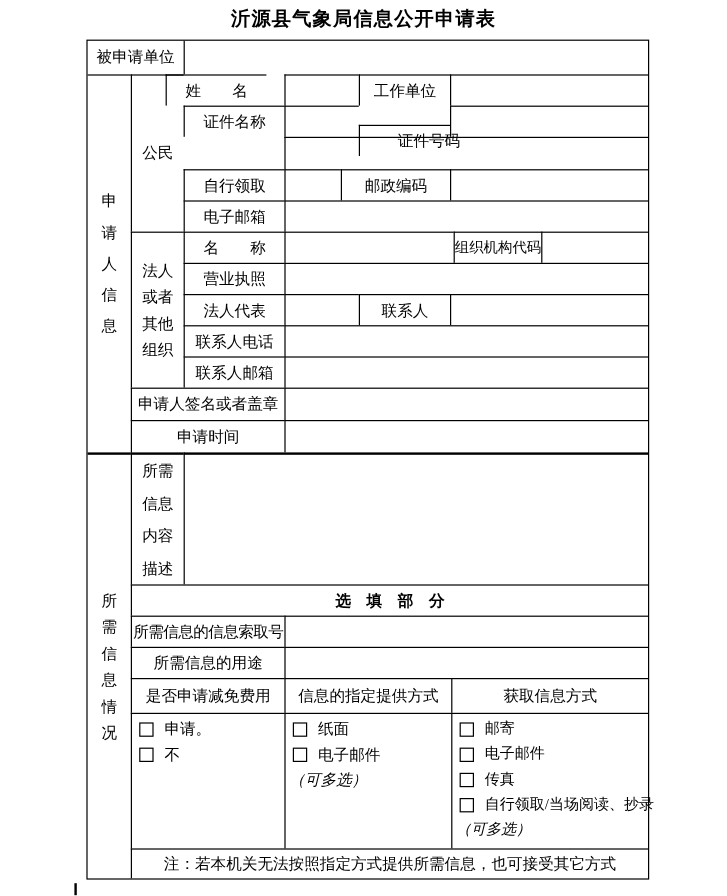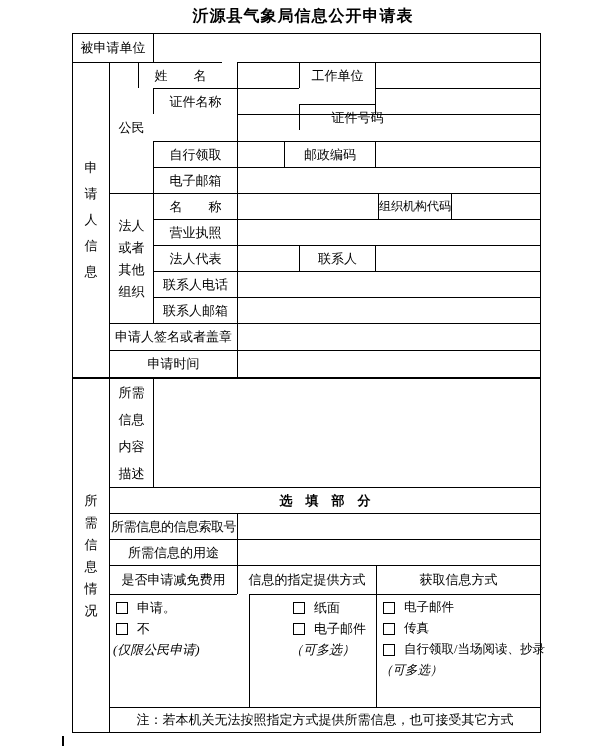--- a/index.html
+++ b/index.html
@@ -118,40 +118,41 @@
 
     <div class="cell chk" style="left:36px;top:560px;width:128px;height:113px;">
       <div class="chk-line">
           <span class="cbx"></span>
           <span>申请。</span>
         </div>
       <div class="chk-line">
           <span class="cbx"></span>
           <span>不</span>
         </div>
-      <div class="chk-line paren">
-          <span>(仅限公民申请)</span>
-        </div>
     </div>
 
-    <div class="cell chk" style="left:176px;top:560px;width:139px;height:113px;padding-left:37px;">
+    <div class="cell chk" style="left:164px;top:560px;width:139px;height:113px;">
       <div class="chk-line">
           <span class="cbx"></span>
           <span>纸面</span>
         </div>
       <div class="chk-line">
           <span class="cbx"></span>
           <span>电子邮件</span>
         </div>
       <div class="chk-line paren">
           <span>（可多选）</span>
         </div>
     </div>
 
     <div class="cell chk chk-sm" style="left:303px;top:560px;width:164px;height:113px;">
+      <div class="chk-line">
+          <span class="cbx"></span>
+          <span>邮寄</span>
+        </div>
       <div class="chk-line">
           <span class="cbx"></span>
           <span>电子邮件</span>
         </div>
       <div class="chk-line">
           <span class="cbx"></span>
           <span>传真</span>
         </div>
       <div class="chk-line">
           <span class="cbx"></span>

